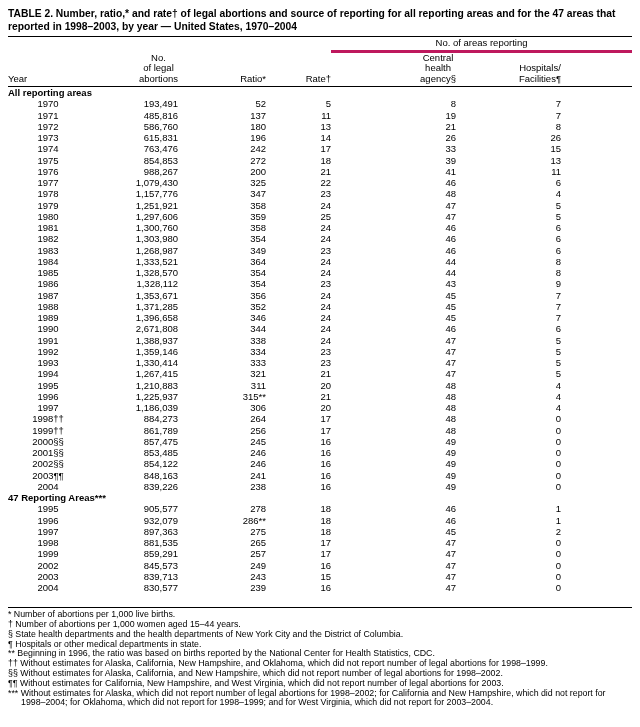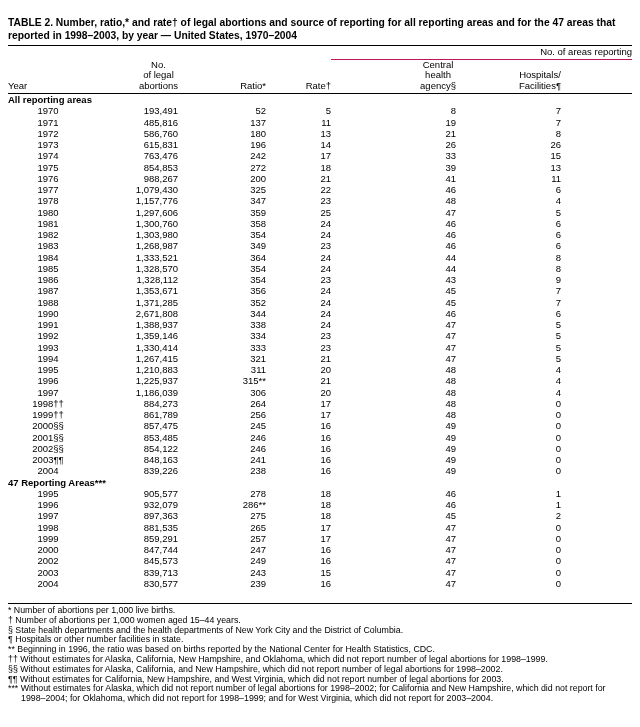--- a/index.html
+++ b/index.html
@@ -1,17 +1,17 @@
 <!DOCTYPE html>
 <html><head>
 <meta charset="utf-8">
 <style>
   html, body { margin: 0; padding: 0; background: #ffffff; color: #000000; }
   body { width: 640px; font-family: "Liberation Sans", sans-serif; }
-  .page { padding: 16px 8px 4px 8px; }
+  .page { padding: 7px 8px 4px 8px; }
 
   .title {
     font-size: 10.3px;
     font-weight: bold;
     line-height: 13px;
     padding-bottom: 3px;
     border-bottom: 1px solid #000;
   }
 
   table {
@@ -28,22 +28,22 @@
   col.w5 { width: 176px; }
 
   th {
     font-weight: normal;
     font-size: 9.5px;
     line-height: 10.5px;
     vertical-align: bottom;
     padding: 0 0 2px 0;
   }
   th.group {
-    text-align: right;
-    border-bottom: 1px solid #be185d;
+    text-align: center;
+    border-bottom: 3px solid #be185d;
     padding-bottom: 1px;
   }
   tr.colhdr th { border-bottom: 1px solid #000; }
   th.c0 { text-align: left; }
   th.c1, th.c2, th.c3, th.c4, th.c5 { text-align: right; }
   th.c5 { padding-right: 71px; }
   .hdr { display: inline-block; text-align: center; white-space: pre-line; }
   .hdr.left { text-align: left; }
 
   td {
@@ -172,20 +172,28 @@
         </tr>
         <tr>
           <td class="c0">1978</td>
           <td class="c1">1,157,776</td>
           <td class="c2">347</td>
           <td class="c3">23</td>
           <td class="c4">48</td>
           <td class="c5">4</td>
         </tr>
         <tr>
+          <td class="c0">1979</td>
+          <td class="c1">1,251,921</td>
+          <td class="c2">358</td>
+          <td class="c3">24</td>
+          <td class="c4">47</td>
+          <td class="c5">5</td>
+        </tr>
+        <tr>
           <td class="c0">1980</td>
           <td class="c1">1,297,606</td>
           <td class="c2">359</td>
           <td class="c3">25</td>
           <td class="c4">47</td>
           <td class="c5">5</td>
         </tr>
         <tr>
           <td class="c0">1981</td>
           <td class="c1">1,300,760</td>
@@ -244,20 +252,28 @@
         </tr>
         <tr>
           <td class="c0">1988</td>
           <td class="c1">1,371,285</td>
           <td class="c2">352</td>
           <td class="c3">24</td>
           <td class="c4">45</td>
           <td class="c5">7</td>
         </tr>
         <tr>
+          <td class="c0">1989</td>
+          <td class="c1">1,396,658</td>
+          <td class="c2">346</td>
+          <td class="c3">24</td>
+          <td class="c4">45</td>
+          <td class="c5">7</td>
+        </tr>
+        <tr>
           <td class="c0">1990</td>
           <td class="c1">2,671,808</td>
           <td class="c2">344</td>
           <td class="c3">24</td>
           <td class="c4">46</td>
           <td class="c5">6</td>
         </tr>
         <tr>
           <td class="c0">1991</td>
           <td class="c1">1,388,937</td>
@@ -407,28 +423,20 @@
         </tr>
         <tr>
           <td class="c0">1999</td>
           <td class="c1">859,291</td>
           <td class="c2">257</td>
           <td class="c3">17</td>
           <td class="c4">47</td>
           <td class="c5">0</td>
         </tr>
         <tr>
-          <td class="c0">2000</td>
-          <td class="c1">847,744</td>
-          <td class="c2">247</td>
-          <td class="c3">16</td>
-          <td class="c4">47</td>
-          <td class="c5">0</td>
-        </tr>
-        <tr>
           <td class="c0">2002</td>
           <td class="c1">845,573</td>
           <td class="c2">249</td>
           <td class="c3">16</td>
           <td class="c4">47</td>
           <td class="c5">0</td>
         </tr>
         <tr>
           <td class="c0">2003</td>
           <td class="c1">839,713</td>
@@ -445,21 +453,21 @@
           <td class="c4">47</td>
           <td class="c5">0</td>
         </tr>
       </tbody>
   </table>
 
   <div class="footnotes">
       <div class="footnote">* Number of abortions per 1,000 live births.</div>
       <div class="footnote">† Number of abortions per 1,000 women aged 15–44 years.</div>
       <div class="footnote">§ State health departments and the health departments of New York City and the District of Columbia.</div>
-      <div class="footnote">¶ Hospitals or other number facilities in state.</div>
+      <div class="footnote">¶ Hospitals or other medical departments in state.</div>
       <div class="footnote">** Beginning in 1996, the ratio was based on births reported by the National Center for Health Statistics, CDC.</div>
       <div class="footnote">†† Without estimates for Alaska, California, New Hampshire, and Oklahoma, which did not report number of legal abortions for 1998–1999.</div>
       <div class="footnote">§§ Without estimates for Alaska, California, and New Hampshire, which did not report number of legal abortions for 1998–2002.</div>
       <div class="footnote">¶¶ Without estimates for California, New Hampshire, and West Virginia, which did not report number of legal abortions for 2003.</div>
       <div class="footnote">*** Without estimates for Alaska, which did not report number of legal abortions for 1998–2002; for California and New Hampshire, which did not report for 1998–2004; for Oklahoma, which did not report for 1998–1999; and for West Virginia, which did not report for 2003–2004.</div>
     </div>
 
 </div>
 
 </body></html>

